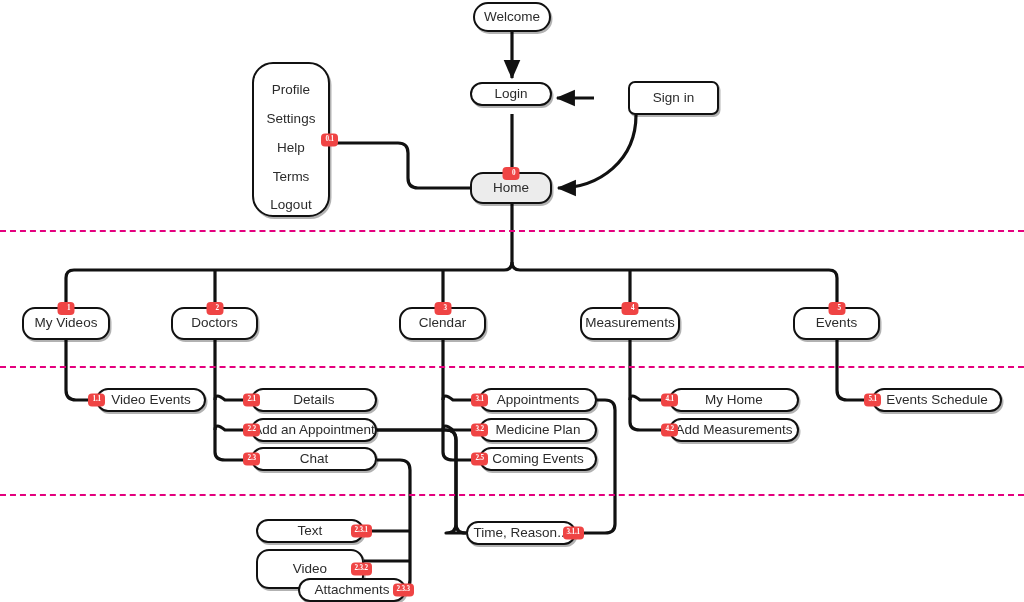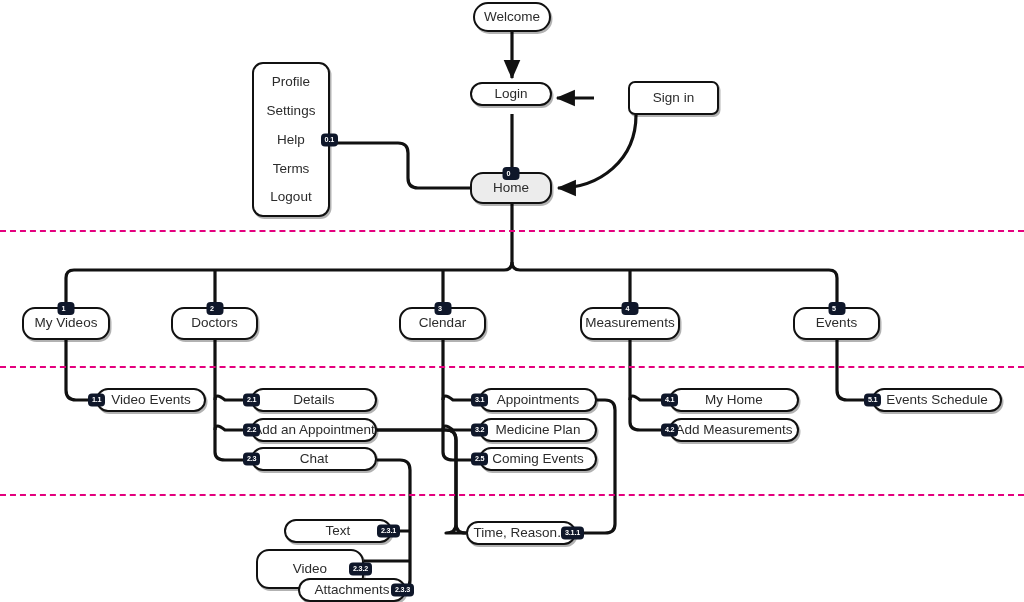--- a/index.html
+++ b/index.html
@@ -42,43 +42,43 @@
     line-height: 1.1;
     white-space: nowrap;
     box-shadow: 1.5px 2px 0 rgba(0,0,0,0.30);
     z-index: 5;
   }
   .node.pill { border-radius: 17px; }
   .node.round { border-radius: 13px; }
   .node.home { background: #ececec; }
   .node.menu {
     display: block;
-    border-radius: 11px;
-    padding: 4px 0 10px 0;
+    border-radius: 21px;
+    padding: 12px 0 10px 0;
   }
   .menu-item {
     text-align: center;
     font-size: 13.5px;
     color: #2b2b2b;
     padding: 7px 0;
   }
   .badge {
     position: absolute;
-    background: #0f172a;
+    background: #ef4444;
     color: #ffffff;
     border-radius: 4px;
     font-size: 7.2px;
     font-weight: bold;
     letter-spacing: -0.2px;
     line-height: 1;
     padding: 3px 4px 3px 4px;
     min-width: 9px;
-    text-align: left;
+    text-align: right;
     z-index: 9;
-    font-family: Liberation Sans, sans-serif;
+    font-family: Liberation Serif, serif;
   }
   .badge.top   { left: 50%; transform: translateX(-50%); top: -7px; }
   .badge.left  { left: -10px; top: 50%; transform: translateY(-50%); }
   .badge.right { right: -10px; top: 50%; transform: translateY(-50%); }
   .sep {
     position: absolute;
     left: 0;
     width: 1024px;
     height: 0;
     border-top: 2.4px dashed #e4007e;
@@ -223,21 +223,21 @@
         <span class="badge left">4.1</span>
       </div>
       <div class="node round" style="left: 669px; top: 418px; width: 130px; height: 24px;">
         <span>Add Measurements</span>
         <span class="badge left">4.2</span>
       </div>
       <div class="node round" style="left: 872px; top: 388px; width: 130px; height: 24px;">
         <span>Events Schedule</span>
         <span class="badge left">5.1</span>
       </div>
-      <div class="node round" style="left: 256px; top: 519px; width: 108px; height: 24px; margin-left: 28px;">
+      <div class="node round" style="left: 256px; top: 519px; width: 108px; height: 24px;">
         <span>Text</span>
         <span class="badge right">2.3.1</span>
       </div>
       <div class="node round" style="left: 256px; top: 549px; width: 108px; height: 40px;">
         <span>Video</span>
         <span class="badge right">2.3.2</span>
       </div>
       <div class="node round" style="left: 256px; top: 578px; width: 108px; height: 24px; margin-left: 42px;">
         <span>Attachments</span>
         <span class="badge right">2.3.3</span>

